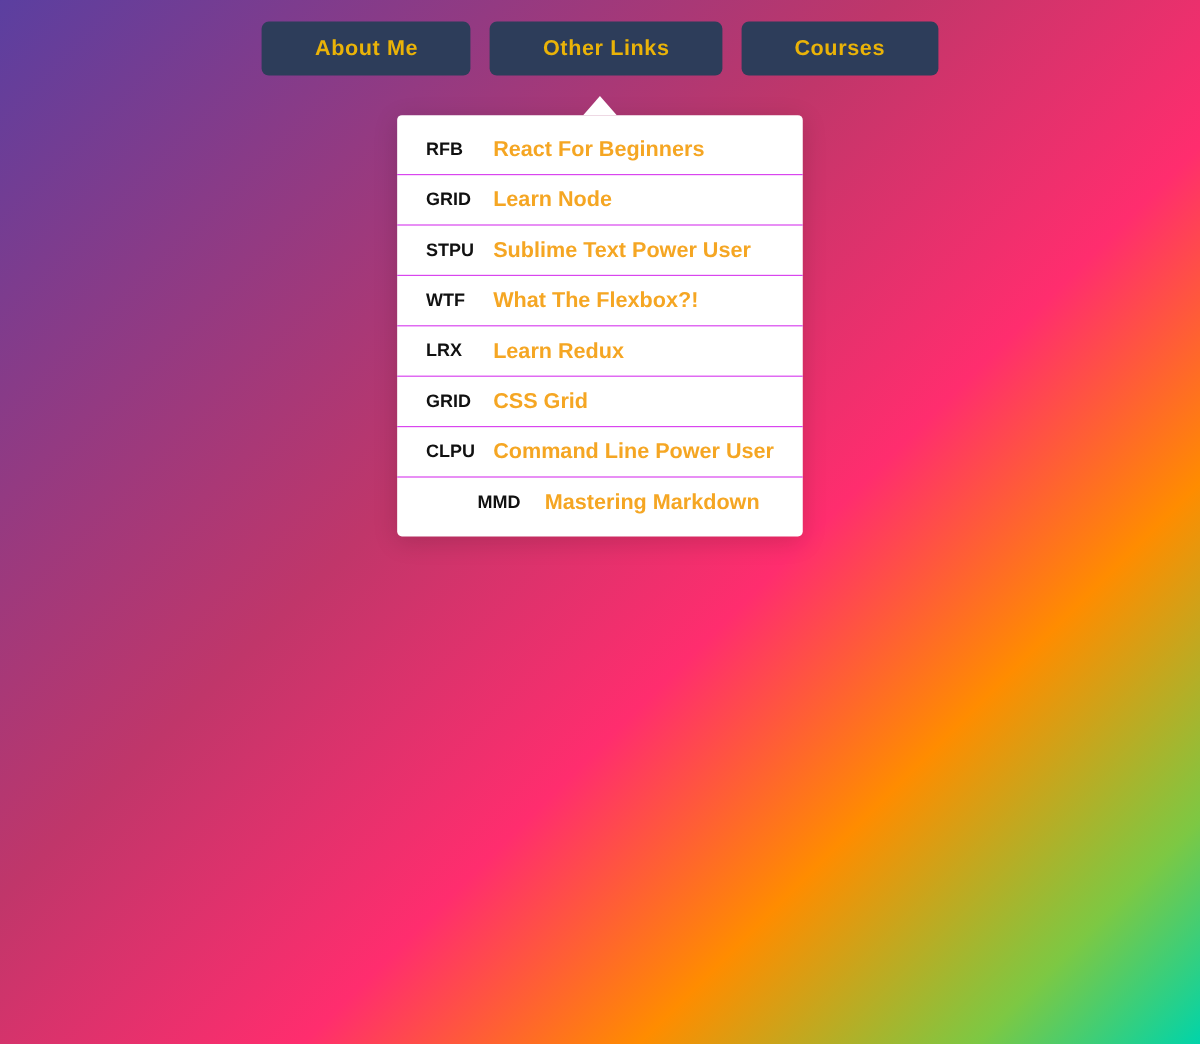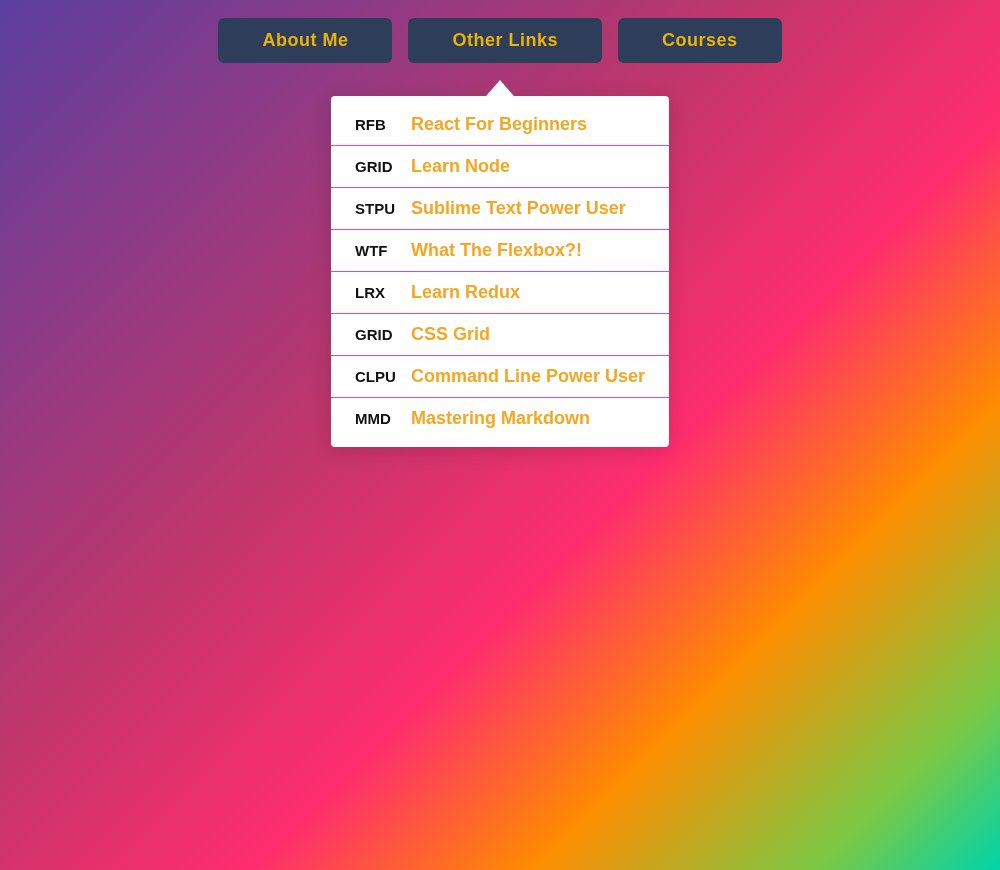--- a/index.html
+++ b/index.html
@@ -69,20 +69,21 @@
     .dropdown-item {
       display: flex;
       align-items: center;
       padding: 10px 24px;
       border-bottom: 1px solid #d946ef;
       cursor: pointer;
     }
 
     .dropdown-item:last-child {
       border-bottom: none;
+      margin-left: 43px;
     }
 
     .item-code {
       color: #111;
       font-weight: bold;
       font-size: 15px;
       margin-right: 8px;
       min-width: 48px;
     }
 

